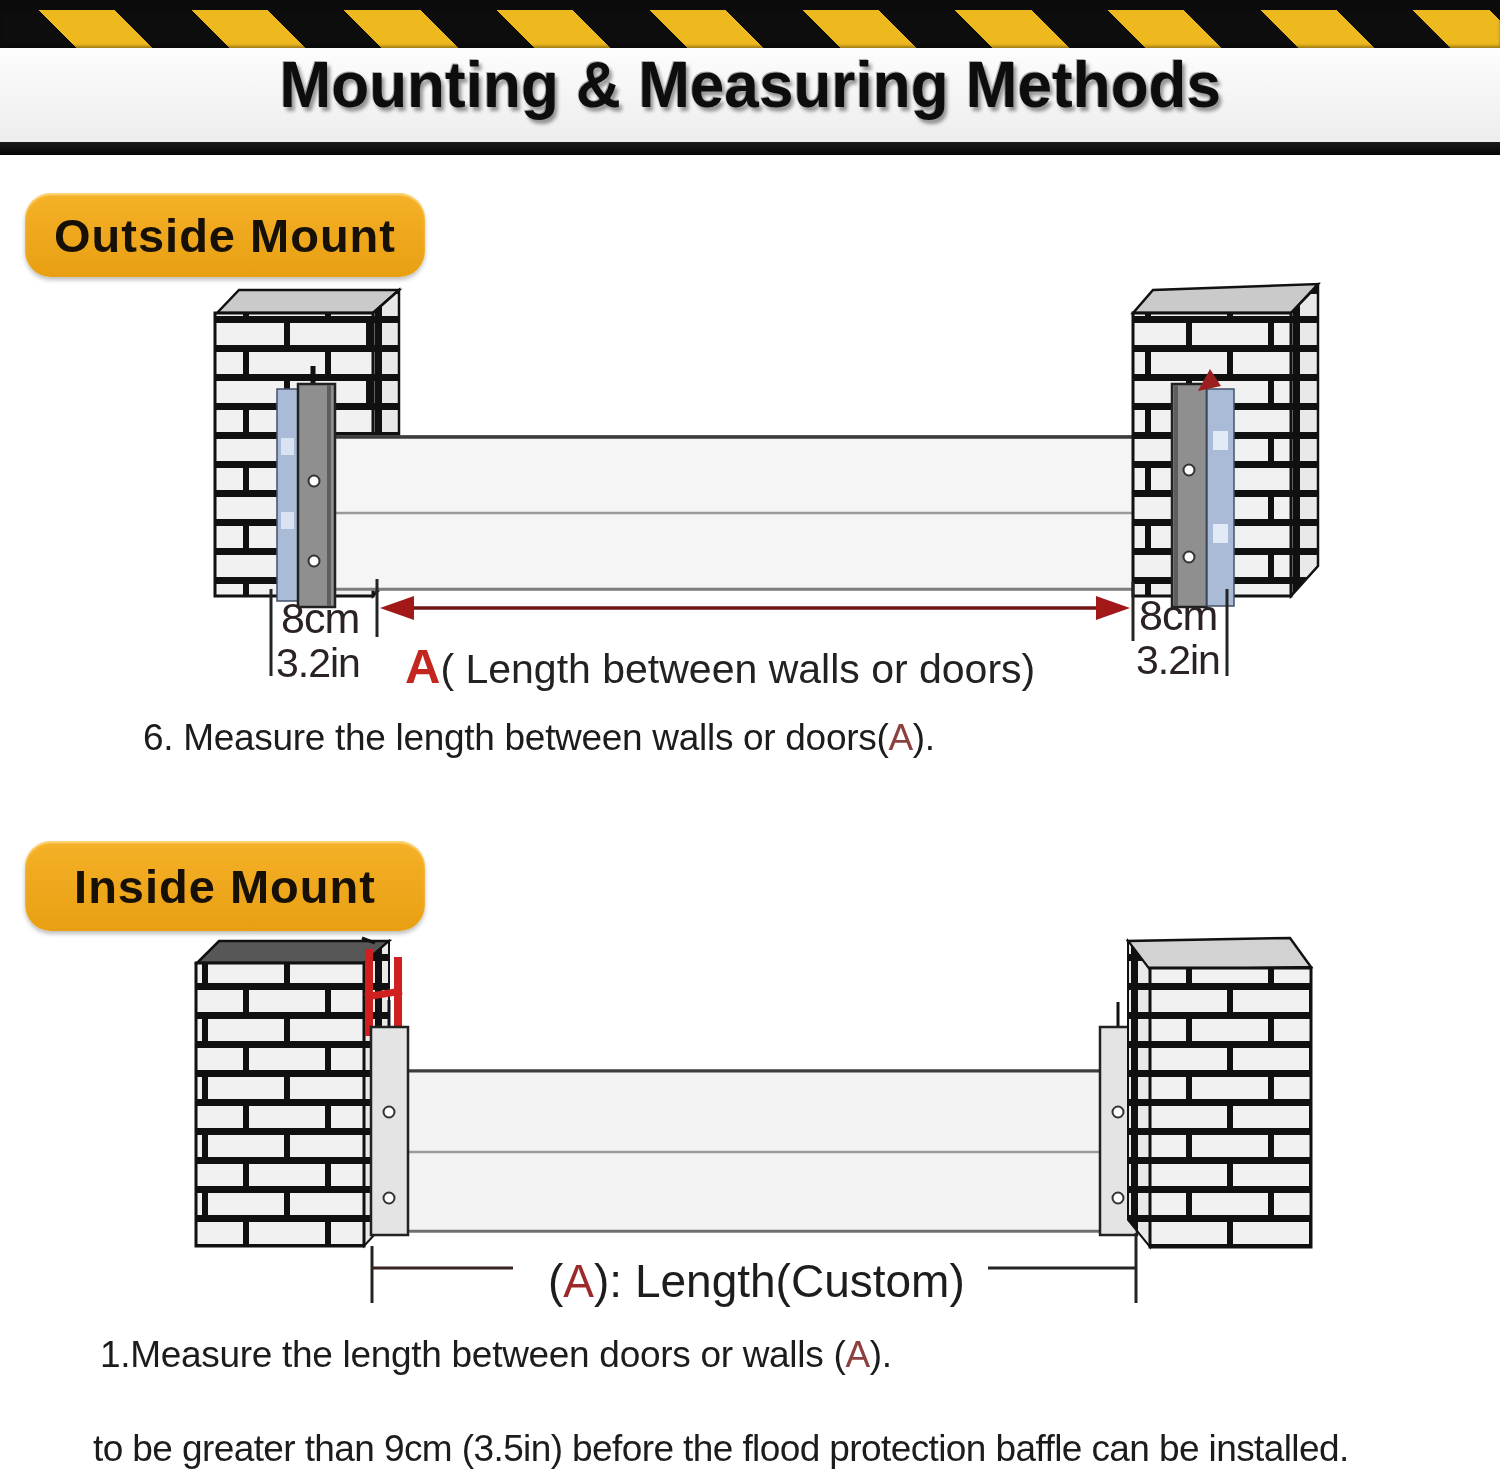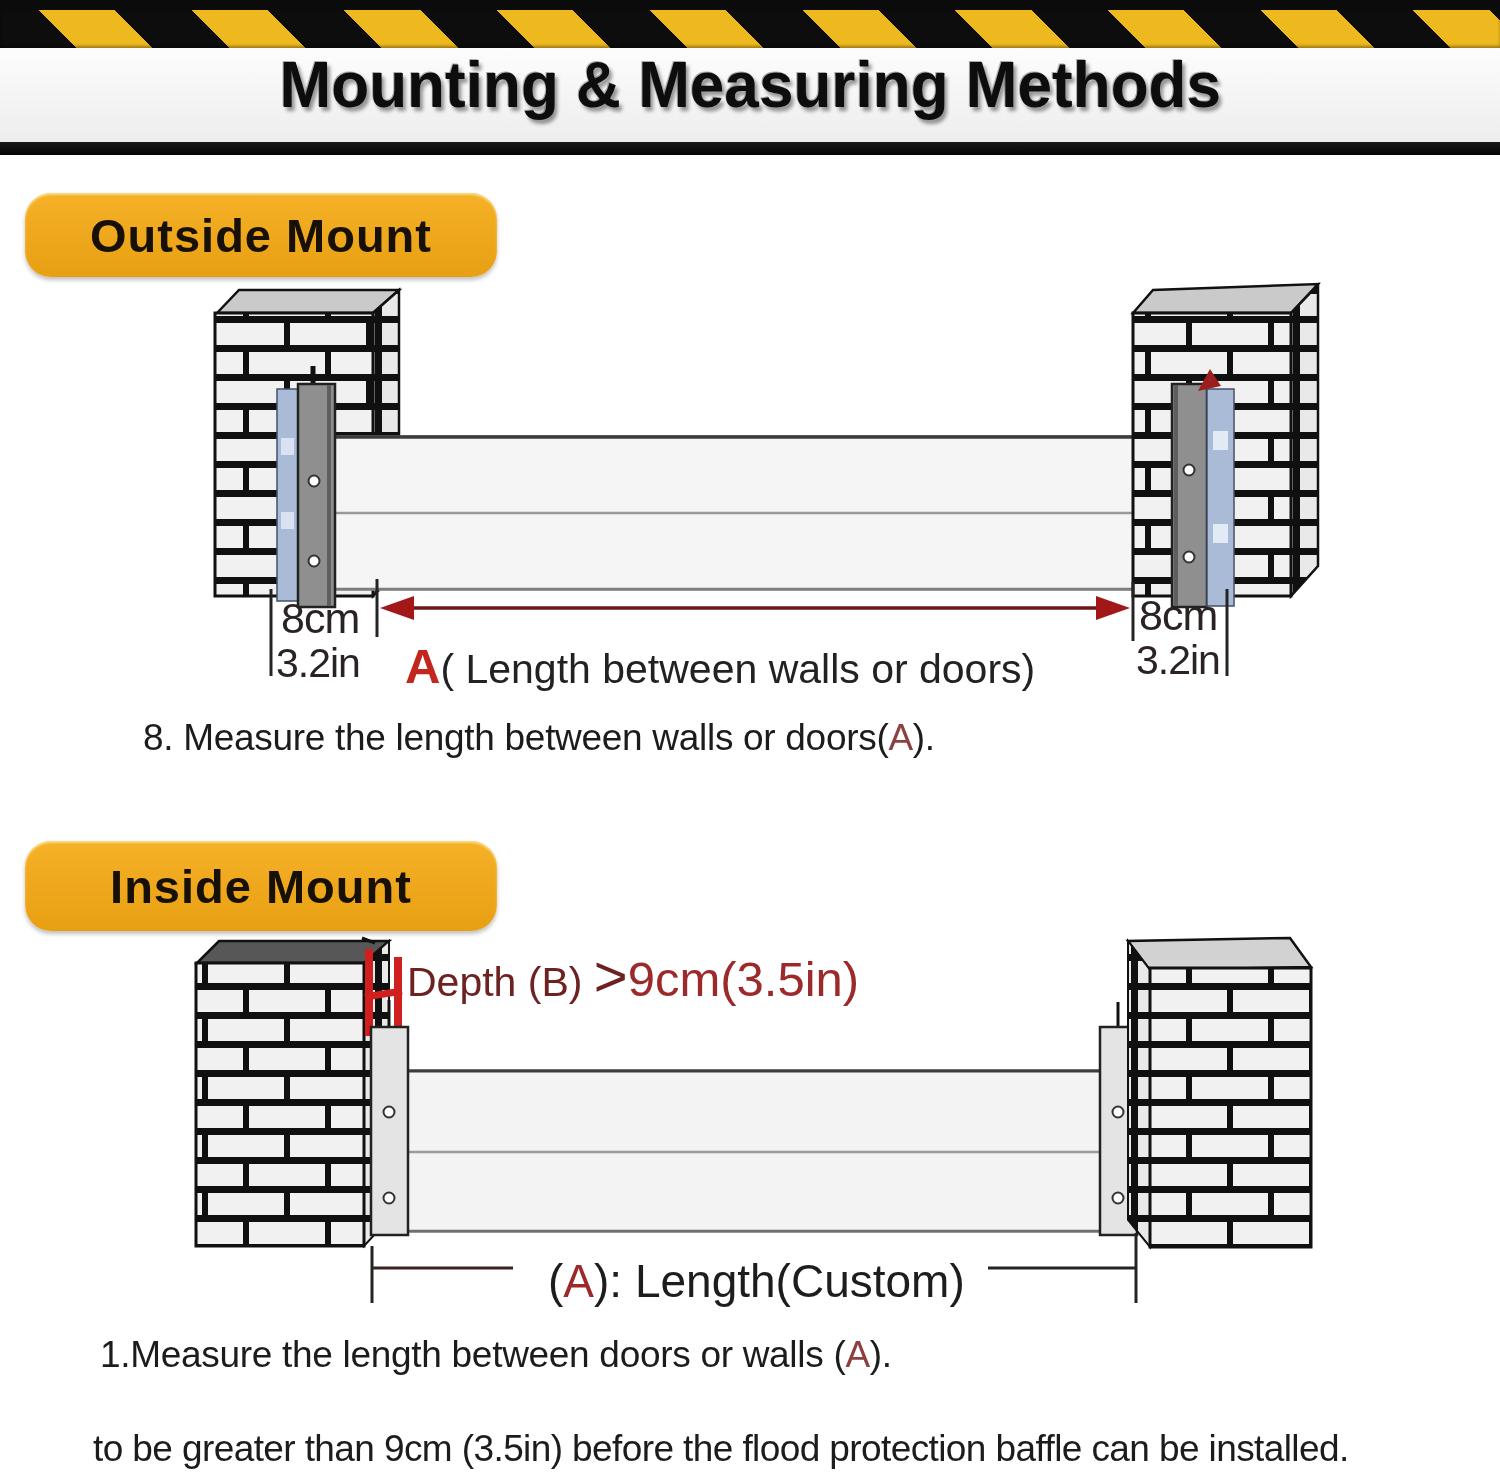--- a/index.html
+++ b/index.html
@@ -12,21 +12,21 @@
           background:repeating-linear-gradient(45deg,#0d0d0d 0 54px,#eeb91e 54px 108px);
           box-shadow:inset 0 -2px 3px rgba(0,0,0,.35);}
   .titleband{left:0;top:48px;width:1500px;height:94px;
              background:linear-gradient(#fdfdfd,#ededed);
              display:flex;align-items:flex-start;justify-content:center;}
   .title{font-size:64px;font-weight:700;letter-spacing:0px;color:#0d0d0d;
          transform:scaleX(.97);white-space:nowrap;
          text-shadow:3px 4px 4px rgba(0,0,0,.40),-1px -1px 0 rgba(110,110,110,.55);}
   .blackbar{left:0;top:142px;width:1500px;height:13px;background:linear-gradient(#1a1a1a,#050505);}
   
-  .pill{width:472px;border-radius:26px;display:flex;align-items:center;justify-content:center;
+  .pill{width:400px;border-radius:26px;display:flex;align-items:center;justify-content:center;
         background:linear-gradient(#f6b128,#e89f12);
         box-shadow:0 3px 4px rgba(0,0,0,.25), inset 0 2px 2px rgba(255,235,170,.7);
         color:#161007;font-size:47px;font-weight:700;letter-spacing:1px;white-space:nowrap;}
   .pill-outside{left:25px;top:193px;height:84px;}
   .pill-inside{left:25px;top:841px;height:90px;}
   
   .dim{font-size:43px;color:#2b2323;white-space:nowrap;letter-spacing:-1px;}
   .dim-small{font-size:41px;}
   .spanlabel{white-space:nowrap;}
   .spanlabel .letterA{font-size:49px;font-weight:700;color:#c3261e;}
@@ -128,21 +128,21 @@
   <div class="abs dim" style="left:281px;top:594px">8cm</div>
   <div class="abs dim dim-small" style="left:276px;top:640px">3.2in</div>
   <div class="abs dim" style="left:1139px;top:591px">8cm</div>
   <div class="abs dim dim-small" style="left:1136px;top:637px">3.2in</div>
 
   <div class="abs spanlabel" style="left:405px;top:638px">
     <span class="letterA">A</span><span class="rest">( Length between walls or doors)</span>
   </div>
 
   <div class="abs instr" style="left:143px;top:717px">
-    <span>8. Measure the length between walls or doors(</span><span class="redmute">A</span><span>).</span>
+    <span>6. Measure the length between walls or doors(</span><span class="redmute">A</span><span>).</span>
   </div>
 
   <div class="abs pill pill-inside">
     <span>Inside Mount</span>
   </div>
 
   <svg width="1500" height="380" viewBox="0 930 1500 380" style="top:930px">
     <defs>
       <pattern id="pb2" width="82" height="58" patternUnits="userSpaceOnUse">
         <rect width="82" height="58" fill="#101010"></rect>
@@ -198,23 +198,20 @@
     </g>
 
     <g>
       <line x1="372" y1="1246" x2="372" y2="1303" stroke="#242424" stroke-width="3"></line>
       <line x1="1136" y1="1233" x2="1136" y2="1303" stroke="#242424" stroke-width="3"></line>
       <line x1="372" y1="1268" x2="513" y2="1268" stroke="#3a2323" stroke-width="3"></line>
       <line x1="988" y1="1268" x2="1136" y2="1268" stroke="#242424" stroke-width="3"></line>
     </g>
   </svg>
 
-  <div class="abs depthlabel" style="left:407px;top:942px">
-    <span class="pre">Depth (B) </span><span class="gt">&gt;</span><span class="val">9cm(3.5in)</span>
-  </div>
 
   <div class="abs lenlabel" style="left:548px;top:1254px">
     <span>(</span><span class="letterA">A</span><span>): Length(Custom)</span>
   </div>
 
   <div class="abs instr" style="left:100px;top:1334px">
     <span>1.Measure the length between doors or walls (</span><span class="redmute">A</span><span>).</span>
   </div>
   <div class="abs instr" style="left:93px;top:1428px;letter-spacing:-0.6px">to be greater than 9cm (3.5in) before the flood protection baffle can be installed.</div>
 

